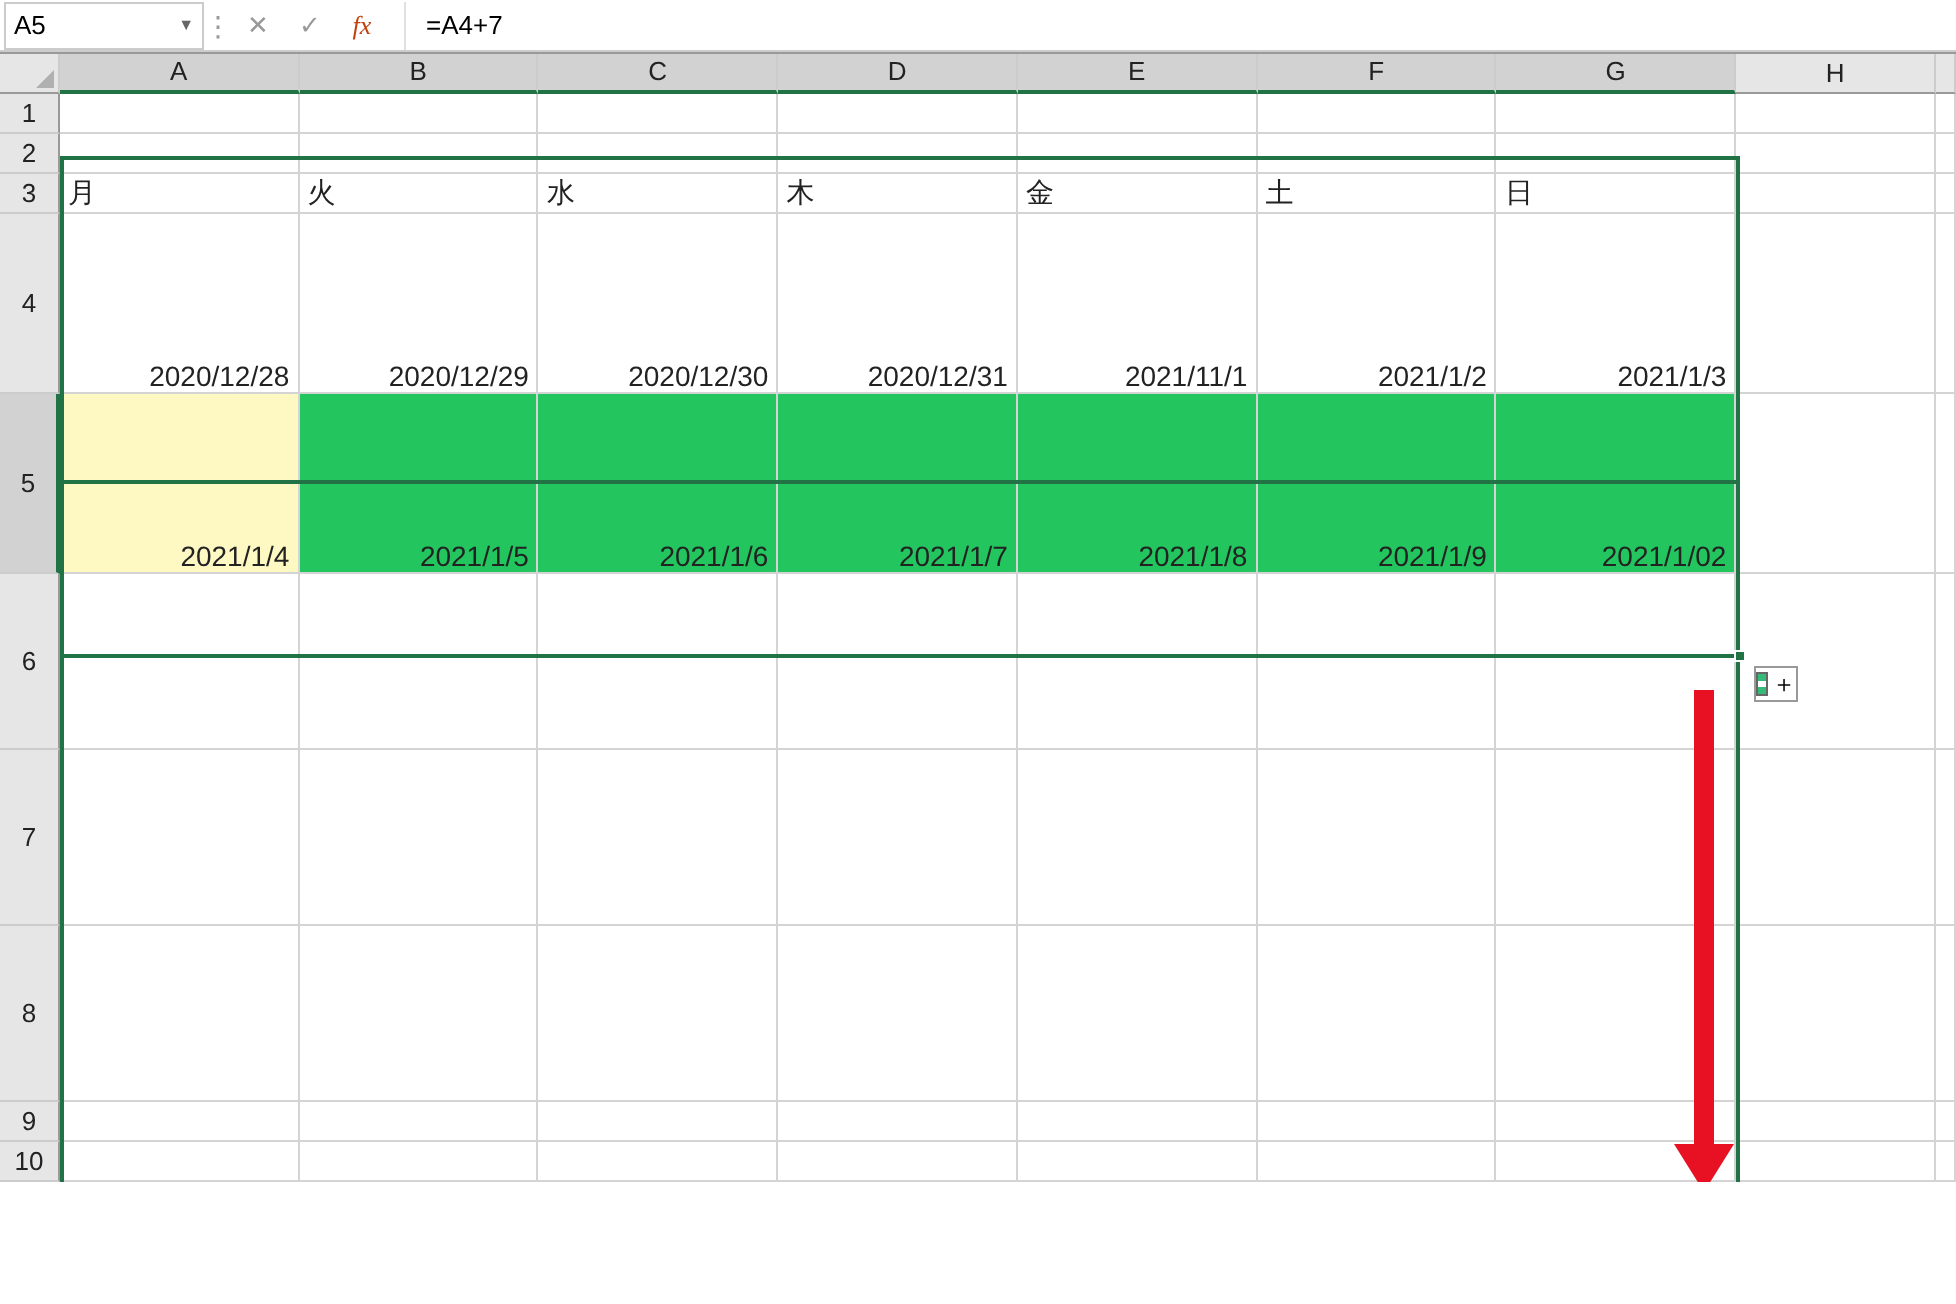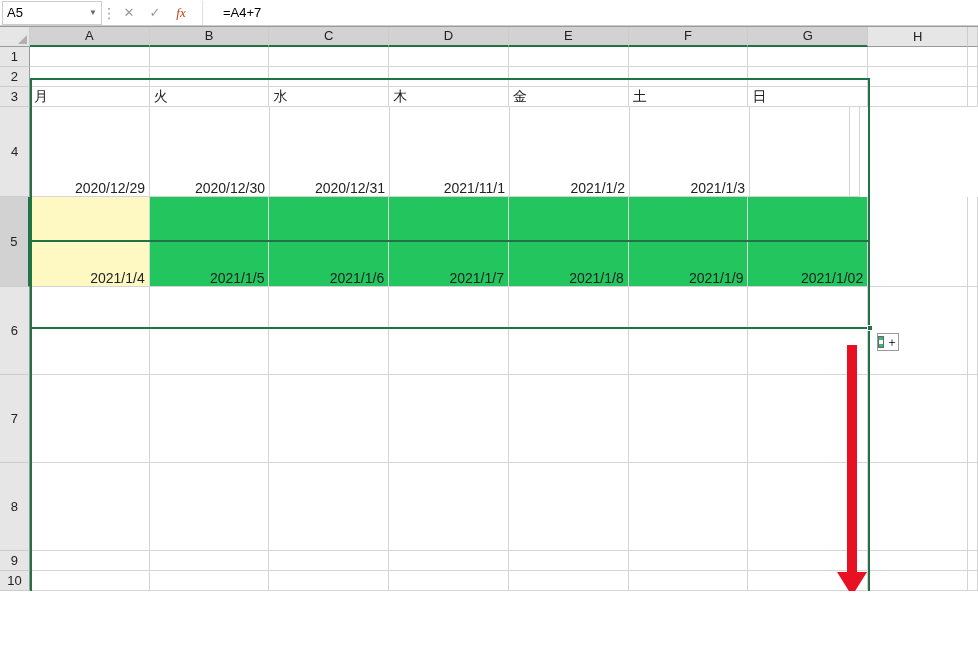--- a/index.html
+++ b/index.html
@@ -36,21 +36,21 @@
       justify-content: center;
       color: #999;
       font-size: 13px;
     }
     .fb-btn.fx { font-style: italic; font-family: "Times New Roman", serif; color: #c2410c; }
     .formula-input {
       flex: 1;
       height: 24px;
       border: none;
       border-left: 1px solid #e0e0e0;
-      padding: 0 20px;
+      padding: 0 10px;
       font-size: 13px;
       outline: none;
       margin-left: 8px;
     }
     
     .sheet {
       position: relative;
       border-top: 1px solid #999;
     }
     
@@ -231,20 +231,21 @@
       <div class="cell colC h20 left">水</div>
       <div class="cell colD h20 left">木</div>
       <div class="cell colE h20 left">金</div>
       <div class="cell colF h20 left">土</div>
       <div class="cell colG h20 left">日</div>
       <div class="cell colH h20"></div>
       <div class="cell colI h20"></div>
     </div>
     <div class="row">
       <div class="row-header h90">4</div>
+      <div class="cell colA h90">2020/12/28</div>
       <div class="cell colB h90">2020/12/29</div>
       <div class="cell colC h90">2020/12/30</div>
       <div class="cell colD h90">2020/12/31</div>
       <div class="cell colE h90">2021/11/1</div>
       <div class="cell colF h90">2021/1/2</div>
       <div class="cell colG h90">2021/1/3</div>
       <div class="cell colH h90"></div>
       <div class="cell colI h90"></div>
     </div>
     <div class="row">

